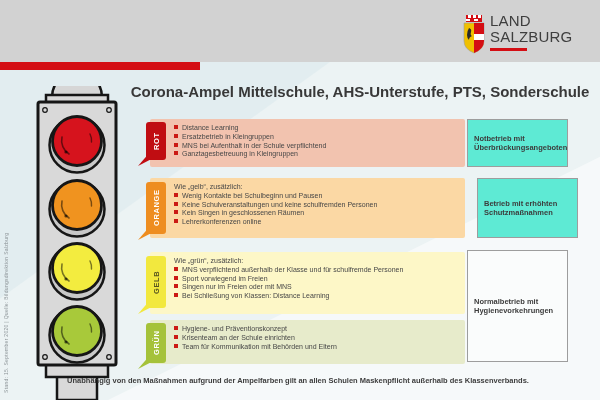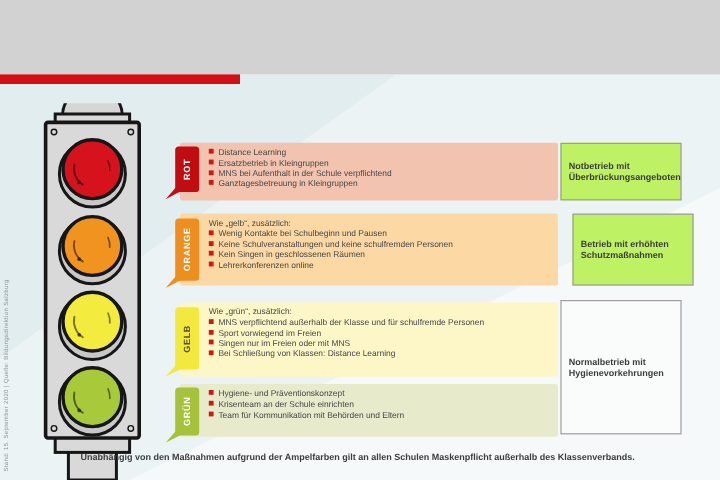--- a/index.html
+++ b/index.html
@@ -50,21 +50,21 @@
   .tab-rot .pointer{background:#c00d12;}
   .tab-orange{top:182px;height:52px;background:#ee8d20;}
   .tab-orange .pointer{background:#ee8d20;}
   .tab-gelb{top:256px;height:52px;background:#f2e83e;}
   .tab-gelb .pointer{background:#f2e83e;}
   .tab-gelb .vlabel{color:#55521f;}
   .tab-gruen{top:323px;height:40px;background:#a5c23a;}
   .tab-gruen .pointer{background:#a5c23a;}
 
   
-  .status{position:absolute;left:467px;width:101px;background:#bef264;
+  .status{position:absolute;left:467px;width:101px;background:#5eead4;
           border:1px solid #9d9d9d;box-sizing:border-box;
           display:flex;align-items:center;padding:4px 6px;
           font-size:7.5px;font-weight:bold;line-height:9.5px;color:#3c3c3c;}
   .status-1{top:119px;height:48px;}
   .status-2{top:178px;height:60px;margin-left:10px;}
   .status-3{top:250px;height:112px;background:rgba(255,255,255,0.45);justify-content:center;}
 
   .footer-note{position:absolute;left:0;top:376px;width:596px;text-align:center;
                font-size:7.5px;font-weight:bold;color:#3d3d3d;}
 
@@ -74,22 +74,45 @@
 </style>
 </head>
 <body>
 
 <div class="stage">
 
   <div class="wm2"></div>
   <div class="wm1"></div>
 
   <div class="header-band"></div>
+  <div class="logo">
+    <svg class="logo-mark" width="24" height="40" viewBox="0 0 24 40">
+
+      <rect x="4" y="1" width="16" height="7" fill="#d40e14"></rect>
+      <rect x="6" y="1" width="3" height="3" fill="#ffffff"></rect>
+      <rect x="11" y="1" width="3" height="3" fill="#ffffff"></rect>
+      <rect x="16" y="1" width="3" height="3" fill="#ffffff"></rect>
+      <rect x="4" y="5" width="4" height="2" fill="#ffffff"></rect>
+      <rect x="12" y="5" width="4" height="2" fill="#ffffff"></rect>
+
+      <path d="M2 9 h20 v18 q0 8 -10 12 q-10 -4 -10 -12 Z" fill="#f0c000" stroke="#9b9b9b" stroke-width="0.6"></path>
+      <path d="M12 9 h10 v18 q0 8 -10 12 Z" fill="#d40e14"></path>
+      <rect x="12" y="20" width="10" height="6" fill="#ffffff"></rect>
+
+      <path d="M7 14 q3 1 2 4 q-1 3 1 4 q-3 1 -3 4 q-2 -2 -2 -5 q0 -4 2 -7 Z" fill="#2a2a2a"></path>
+    </svg>
+    <div class="logo-text">
+      <div>LAND</div>
+      <div>SALZBURG</div>
+    </div>
+    <div class="logo-underline"></div>
+  </div>
   <div class="red-bar"></div>
 
+  <div class="title">Corona-Ampel Mittelschule, AHS-Unterstufe, PTS, Sonderschule</div>
 
   <svg class="tl" width="104" height="314" viewBox="0 0 104 314">
     <defs>
       <g id="shine">
         <path d="M -15,-4 A 16 16 0 0 0 -8,13" fill="none" stroke="rgba(0,0,0,0.5)" stroke-width="1.6" stroke-linecap="round"></path>
         <circle cx="-11" cy="11" r="1.6" fill="rgba(0,0,0,0.6)"></circle>
         <path d="M 13,-7 A 15 15 0 0 1 14.5,1" fill="none" stroke="rgba(0,0,0,0.5)" stroke-width="1.4" stroke-linecap="round"></path>
       </g>
     </defs>
 

